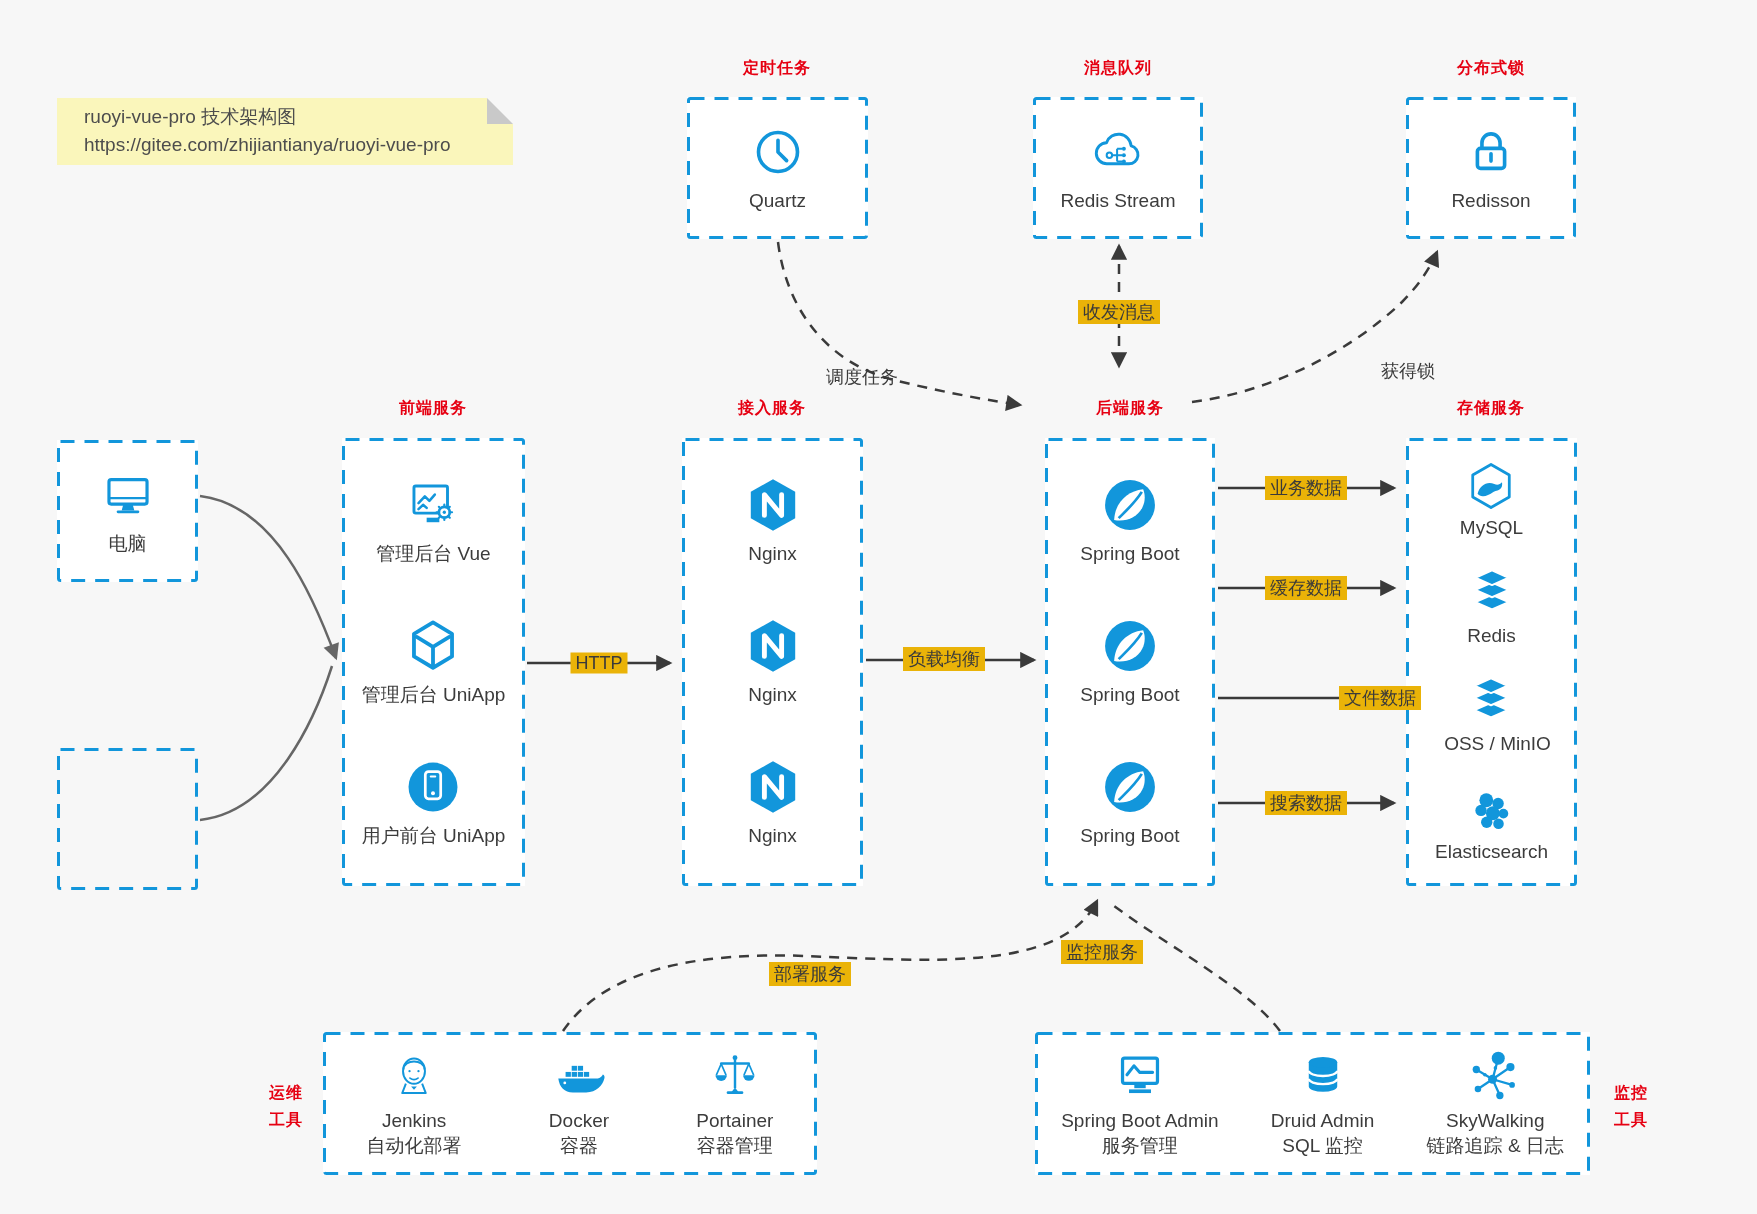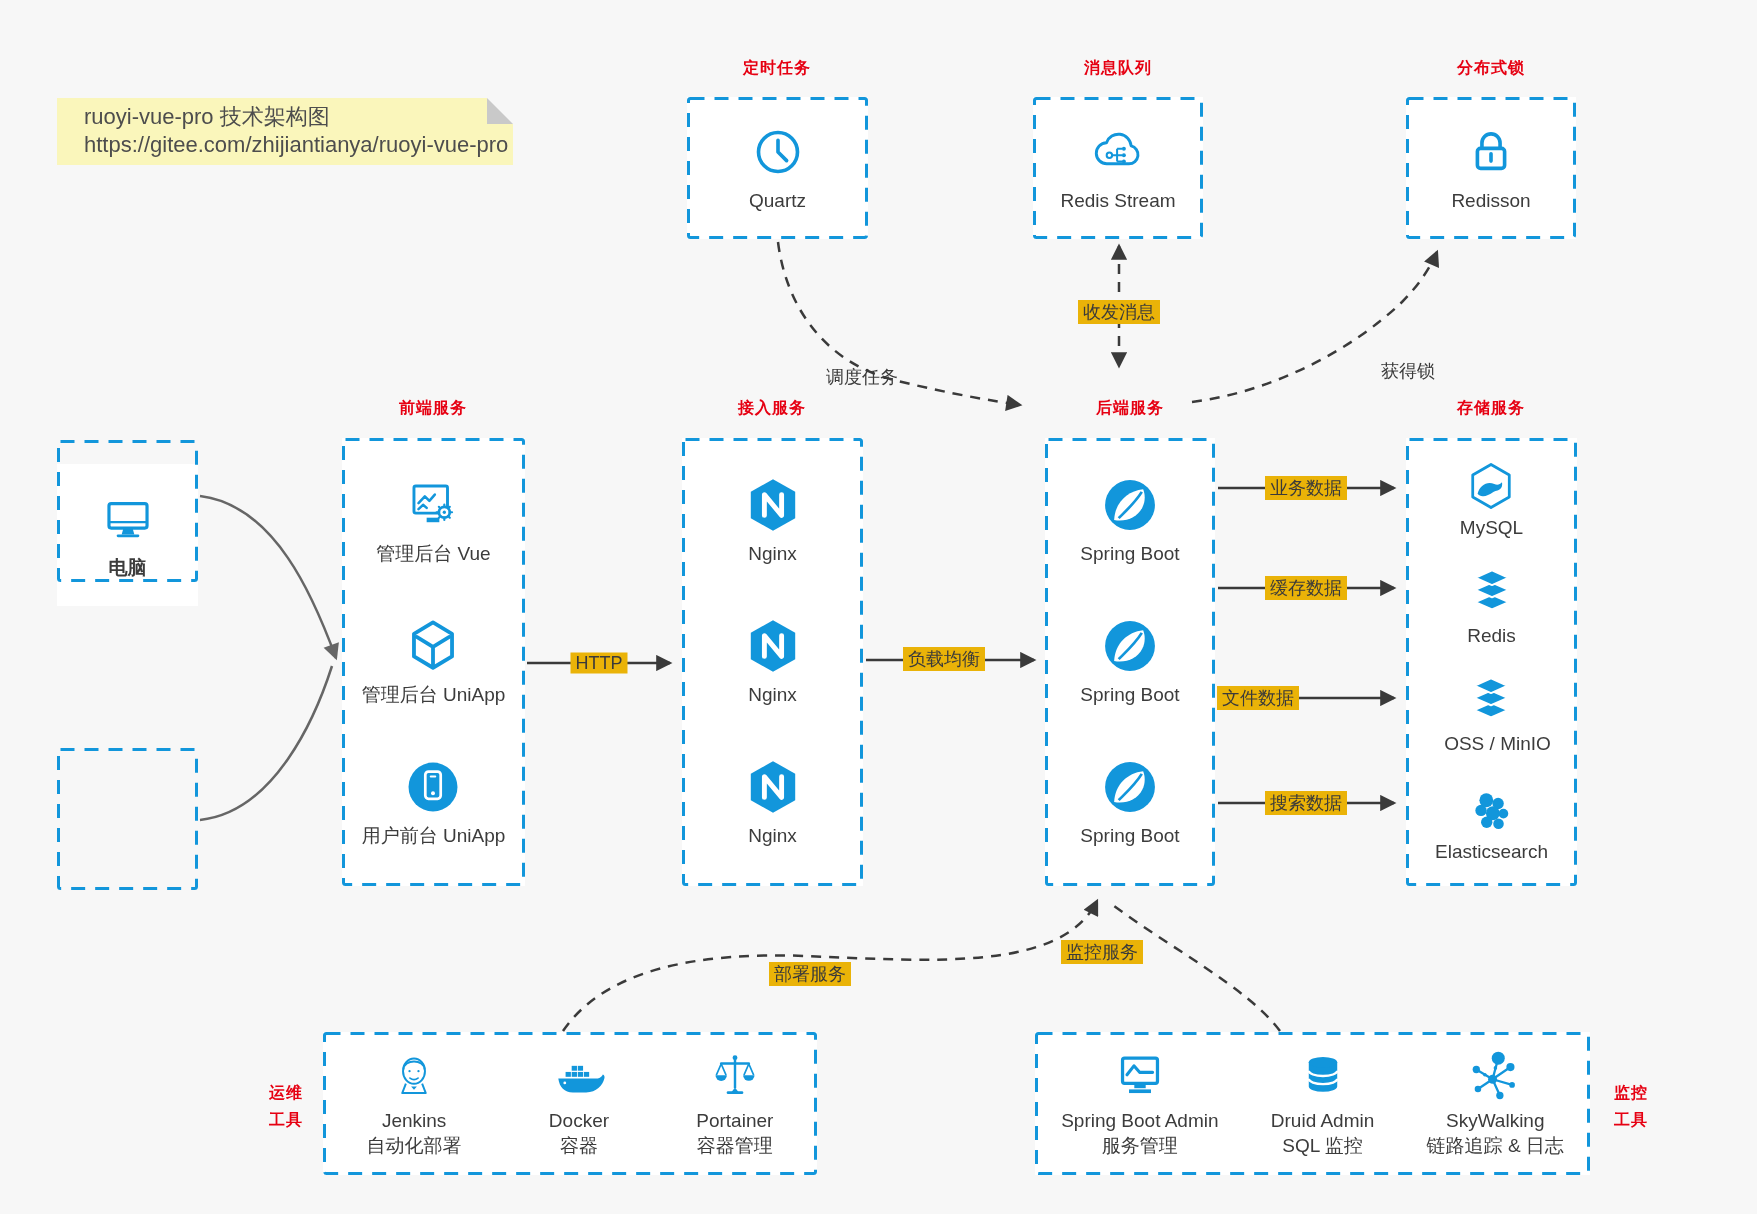--- a/index.html
+++ b/index.html
@@ -12,21 +12,21 @@
   .node .lbl{font-size:19px;color:#3c3c3c;line-height:24px;white-space:nowrap;text-align:center;margin-top:8px;}
   .node .lbl2{font-size:19px;color:#3c3c3c;line-height:25px;text-align:center;white-space:nowrap;margin-top:6px;}
   .ic{width:58px;height:58px;color:#1296db;display:block;}
   .ic-s{width:52px;height:52px;}
   .gtitle{position:absolute;color:#e60012;font-size:16px;font-weight:bold;text-align:center;
           line-height:27px;letter-spacing:1px;z-index:3;}
   .elabel{position:absolute;font-size:18px;color:#3a3a3a;white-space:nowrap;
           transform:translate(-50%,-50%);z-index:3;}
   .elabel.bg{background:#eab308;padding:0 5px;}
   .note{position:absolute;left:57px;top:98px;width:456px;height:67px;background:#faf6bb;
-        box-sizing:border-box;padding:5px 0 0 27px;font-size:22px;line-height:28px;color:#4d4d4d;z-index:2;}
+        box-sizing:border-box;padding:5px 0 0 27px;font-size:19px;line-height:28px;color:#4d4d4d;z-index:2;}
   .note::before{content:"";position:absolute;top:0;right:0;border-width:0 26px 26px 0;border-style:solid;
         border-color:#f7f7f7 #f7f7f7 #c9c9c9 #c9c9c9;}
   .overlay{position:absolute;left:0;top:0;z-index:2;pointer-events:none;}
 </style>
 </head>
 <body>
 
 <svg width="0" height="0" style="position:absolute" aria-hidden="true">
 <defs>
   <symbol id="i-clock" viewBox="0 0 64 64">
@@ -206,21 +206,21 @@
   </div>
   <div class="gbox single" style="left:1406px;top:97px;width:170px;height:142px;">
     <div class="node">
       <svg class="ic" viewBox="0 0 64 64">
           <use href="#i-lock"></use>
         </svg>
       <div class="lbl">Redisson</div>
     </div>
   </div>
 
-  <div class="gbox single" style="left:57px;top:464px;width:141px;height:142px;font-weight:bold;">
+  <div class="gbox single" style="left:57px;top:440px;width:141px;height:142px;">
     <div class="node">
       <svg class="ic" viewBox="0 0 64 64">
           <use href="#i-desktop"></use>
         </svg>
       <div class="lbl">电脑</div>
     </div>
   </div>
 
   <div class="gbox" style="left:342px;top:438px;width:183px;height:448px;padding:12px 0;">
     <div class="node">
@@ -419,18 +419,18 @@
     </g>
   </svg>
 
   <div class="elabel bg" style="left:599px;top:663px;">HTTP</div>
   <div class="elabel bg" style="left:944px;top:659px;">负载均衡</div>
   <div class="elabel" style="left:862px;top:377px;">调度任务</div>
   <div class="elabel bg" style="left:1119px;top:312px;">收发消息</div>
   <div class="elabel" style="left:1408px;top:371px;">获得锁</div>
   <div class="elabel bg" style="left:1306px;top:488px;">业务数据</div>
   <div class="elabel bg" style="left:1306px;top:588px;">缓存数据</div>
-  <div class="elabel bg" style="left:1258px;top:698px;">文件数据</div>
+  <div class="elabel bg" style="left:1380px;top:698px;">文件数据</div>
   <div class="elabel bg" style="left:1306px;top:803px;">搜索数据</div>
   <div class="elabel bg" style="left:810px;top:974px;">部署服务</div>
   <div class="elabel bg" style="left:1102px;top:952px;">监控服务</div>
 
 </div>
 
 </body></html>

